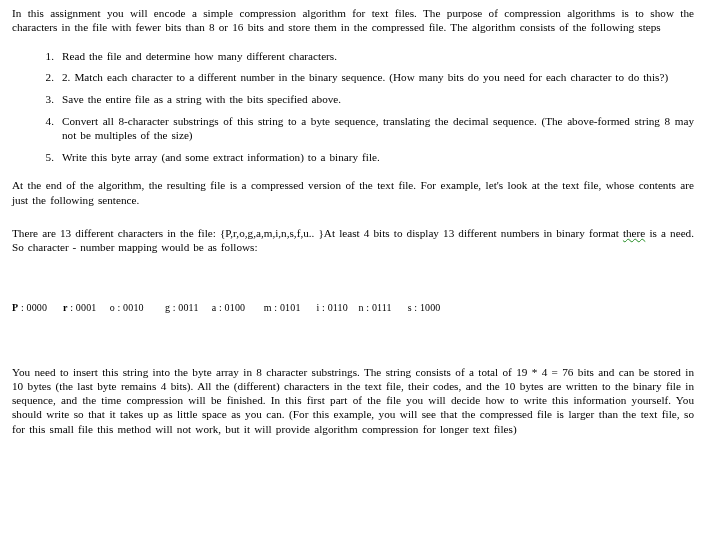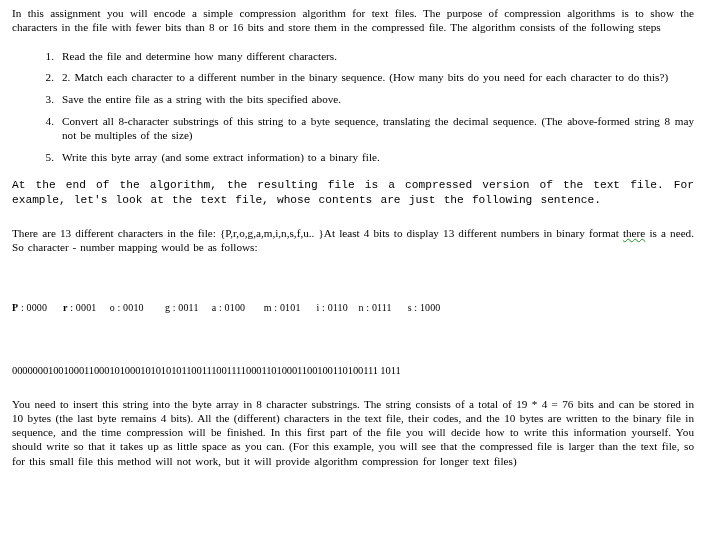--- a/index.html
+++ b/index.html
@@ -37,21 +37,21 @@
     font-size: 11.2px;
     line-height: 14.3px;
   }
   ol.steps li {
     text-align: justify;
     margin-bottom: 7.5px;
     padding-left: 4px;
     word-spacing: 1.2px;
   }
   ol.steps li:last-child { margin-bottom: 10px; font-family: Liberation Serif, serif; }
-  .para-block { margin-top: 14px; font-family: Liberation Mono, monospace; }
+  .para-block { margin-top: 14px; }
   .headline {
     font-size: 13.2px;
     line-height: 16px;
     margin-top: 19px;
     margin-left: 2px;
     word-spacing: 1px;
     letter-spacing: 0.1px;
   }
   .chars-para { margin-top: 19px; word-spacing: 1.1px; }
   .map-block {
@@ -107,17 +107,16 @@
   <p class="para-block">At the end of the algorithm, the resulting file is a compressed version of the text file. For example, let's look at the text file, whose contents are just the following sentence.</p>
 
 
   <p class="chars-para"><span>There are 13 different characters in the file: {</span><span class="sq-red">P,r,o,g,a,m,i,n,s,f,u..</span><span> }At least 4 bits to display 13 different numbers in binary format </span><span class="sq-green">there</span><span> is a need. So character - number mapping would be as follows:</span></p>
 
   <div class="map-block">
     <div><span class="b">P</span> : <span>0000</span>      <span class="b">r</span> : <span>0001</span>     <span>o</span> : <span>0010</span>        <span>g</span> : <span>0011</span>     <span>a</span> : <span>0100</span>       <span>m</span> : <span>0101</span>      <span class="sq-red">i</span> : <span>0110</span>    <span>n</span> : <span>0111</span>      <span>s</span> : <span>1000</span></div>
   </div>
 
 
-  <p class="bits">000000010010001100010100010101010110011100111100011010001100100110100111 1011</p>
 
   <p class="closing">You need to insert this string into the byte array in 8 character substrings. The string consists of a total of 19 * 4 = 76 bits and can be stored in 10 bytes (the last byte remains 4 bits). All the (different) characters in the text file, their codes, and the 10 bytes are written to the binary file in sequence, and the time compression will be finished. In this first part of the file you will decide how to write this information yourself. You should write so that it takes up as little space as you can. (For this example, you will see that the compressed file is larger than the text file, so for this small file this method will not work, but it will provide algorithm compression for longer text files)</p>
 
 </div>
 
 </body></html>

